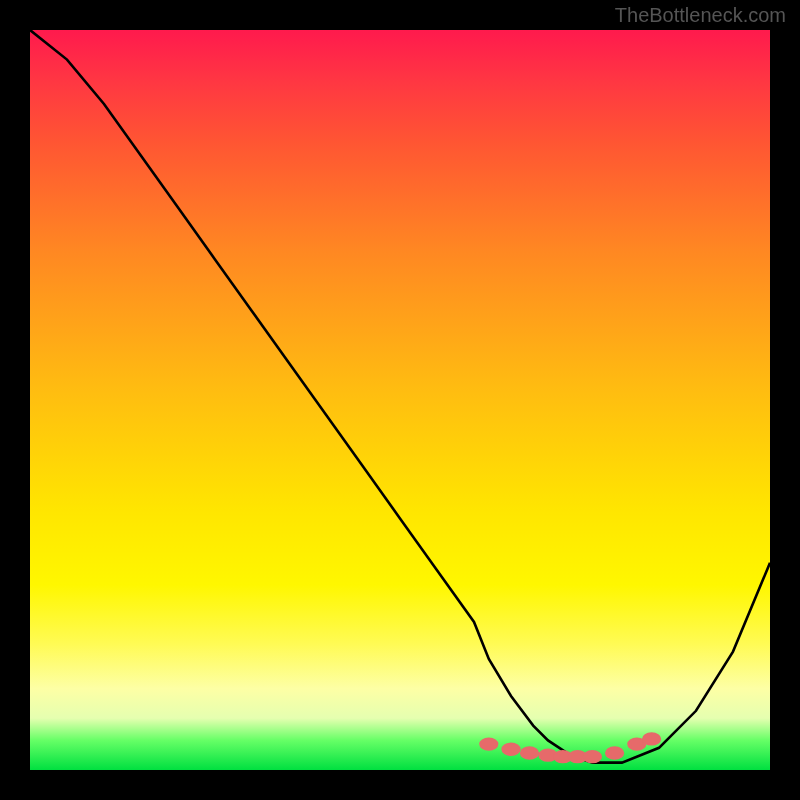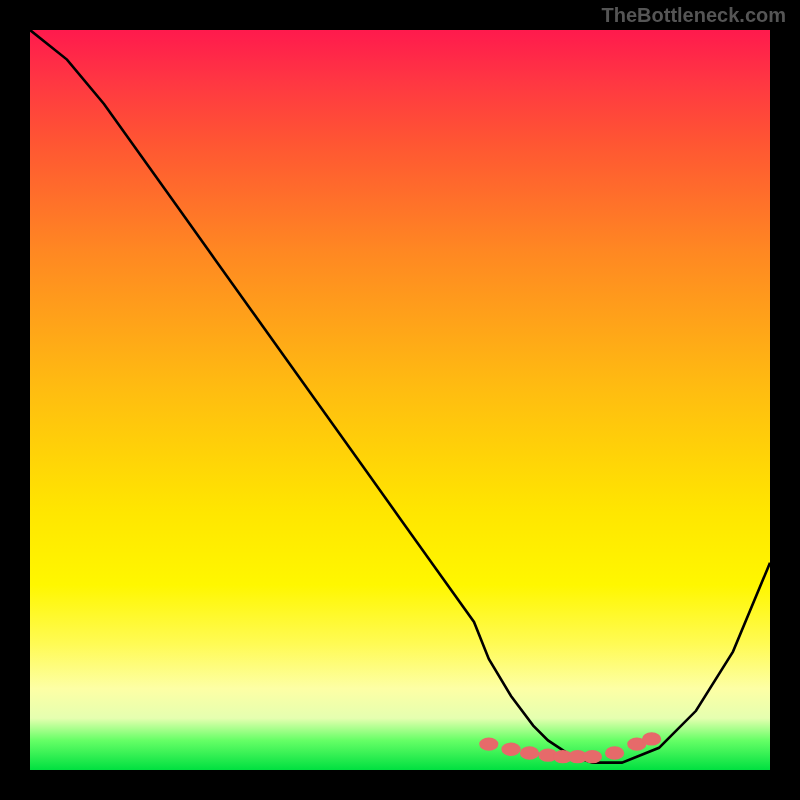--- a/index.html
+++ b/index.html
@@ -10,21 +10,21 @@
     height: 800px;
     position: relative;
     font-family: Arial, sans-serif;
   }
   .watermark {
     position: absolute;
     top: 4px;
     right: 14px;
     color: #555;
     font-size: 20px;
-    font-weight: bold;
+    font-weight: normal;
     z-index: 10;
   }
   .plot-area {
     position: absolute;
     left: 30px;
     top: 30px;
     width: 740px;
     height: 740px;
     background: linear-gradient(to bottom,
       #ff1a4d 0%,

